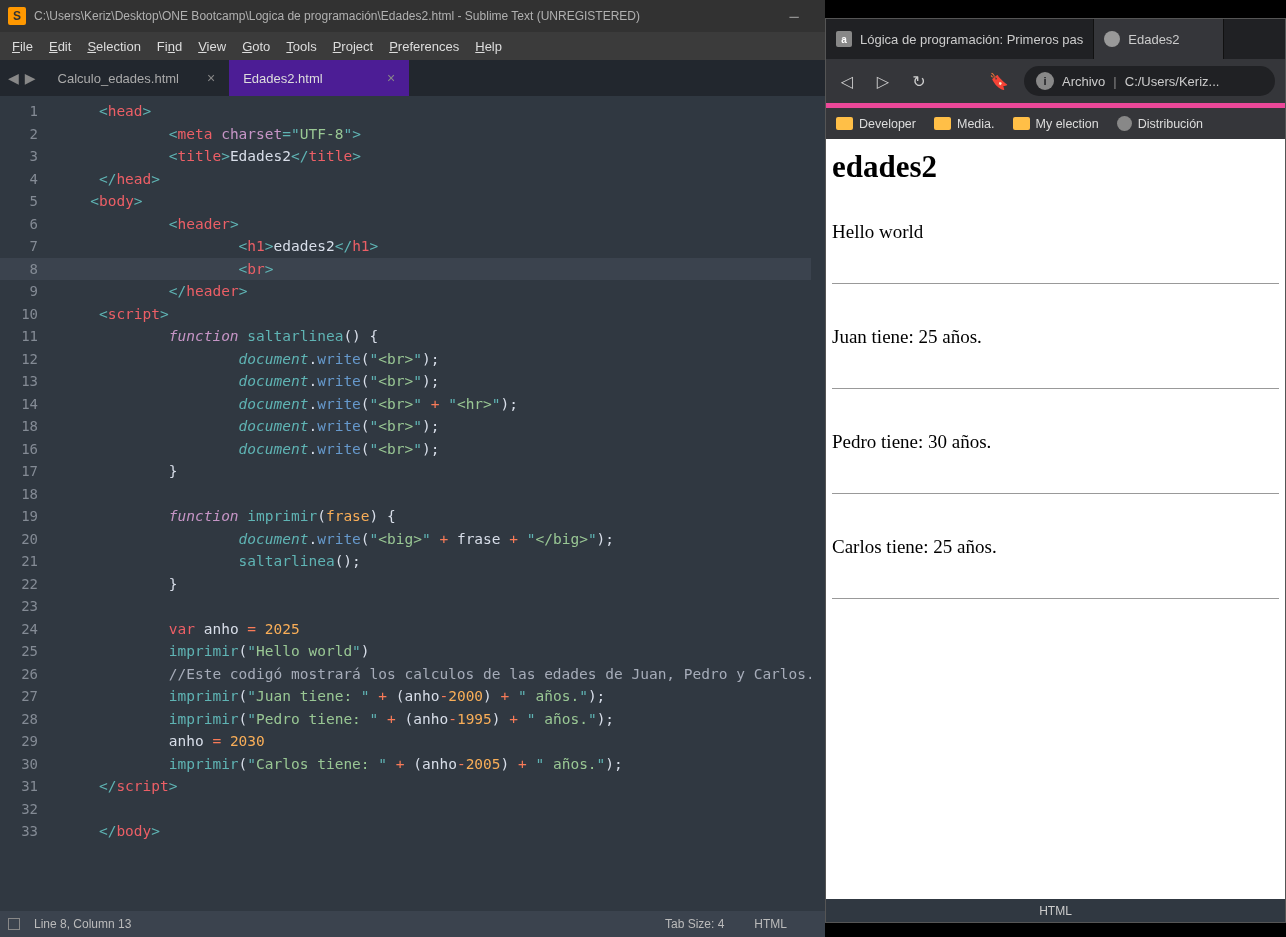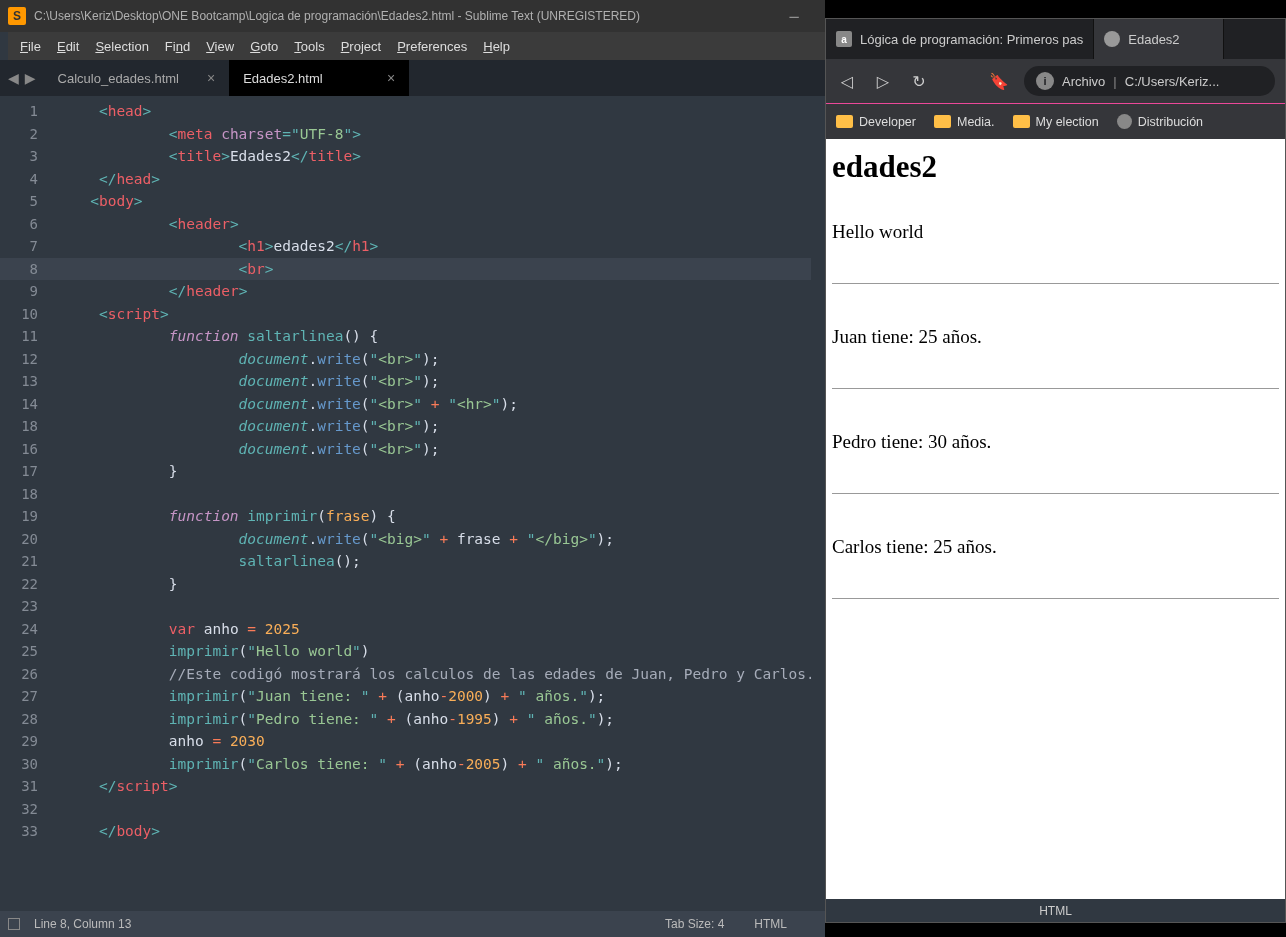--- a/index.html
+++ b/index.html
@@ -5,28 +5,28 @@
 * { margin: 0; padding: 0; box-sizing: border-box; }
 body { font-family: sans-serif; overflow: hidden; width: 1286px; height: 937px; display: flex; background: #000; }
 
 
 .editor { width: 825px; height: 937px; background: #303841; display: flex; flex-direction: column; color: #d8dee9; font-family: "Segoe UI", sans-serif; }
 .titlebar { height: 32px; background: #323232; display: flex; align-items: center; padding: 0 8px; color: #b0b0b0; font-size: 12px; }
 .titlebar .logo { width: 18px; height: 18px; background: #ff9800; margin-right: 8px; display: flex; align-items: center; justify-content: center; color: #333; font-weight: bold; font-size: 12px; border-radius: 2px; }
 .titlebar .title { flex: 1; }
 .titlebar .wbtn { width: 46px; height: 30px; display: flex; align-items: center; justify-content: center; color: #b0b0b0; font-size: 13px; }
 
-.menubar { height: 28px; background: #3b3b3b; display: flex; align-items: center; padding: 0 4px; font-size: 13px; color: #ddd; margin-left: 8px; }
+.menubar { height: 28px; background: #3b3b3b; display: flex; align-items: center; padding: 0 4px; font-size: 13px; color: #ddd; }
 .menubar .menu-item { padding: 4px 8px; cursor: pointer; }
 .menubar .menu-item .u { text-decoration: underline; }
 
 .tabbar { height: 36px; background: #22272e; display: flex; align-items: stretch; }
 .tabbar .navarrows { display: flex; align-items: center; padding: 0 8px; color: #888; font-size: 14px; gap: 6px; }
 .tabbar .tab { display: flex; align-items: center; padding: 0 14px; color: #aaa; font-size: 13px; position: relative; min-width: 180px; justify-content: space-between; gap: 28px; }
-.tabbar .tab.active { background: #000000; color: #ddd; }
+.tabbar .tab.active { background: #4c1d95; color: #ddd; }
 .tabbar .tab .close { color: #888; font-size: 14px; }
 
 .code-area { flex: 1; display: flex; background: #303841; overflow: hidden; position: relative; }
 .gutter { width: 50px; padding-top: 4px; text-align: right; font-family: Consolas, monospace; font-size: 14px; color: #848b95; user-select: none; }
 .gutter .ln { height: 22.5px; line-height: 22.5px; padding-right: 12px; }
 .gutter .ln.hl { background: #3b434e; }
 .code { flex: 1; padding-top: 4px; font-family: Consolas, monospace; font-size: 14.5px; line-height: 22.5px; white-space: pre; overflow: hidden; }
 .code .row { height: 22.5px; padding-left: 14px; }
 .code .row.hl { background: #3b434e; }
 
@@ -59,21 +59,21 @@
 .btab.active { background: #35363a; }
 .btab .ico { width: 16px; height: 16px; background: #888; border-radius: 2px; display: flex; align-items: center; justify-content: center; font-size: 10px; font-weight: bold; color: #fff; }
 .btab .globe { border-radius: 50%; background: #999; }
 
 .addrbar { height: 44px; background: #35363a; display: flex; align-items: center; padding: 0 10px; gap: 14px; color: #ccc; }
 .addrbar .navbtn { width: 22px; height: 22px; display: flex; align-items: center; justify-content: center; font-size: 16px; }
 .addrbar .url-box { flex: 1; background: #202124; border-radius: 20px; height: 30px; display: flex; align-items: center; padding: 0 12px; gap: 8px; color: #ccc; font-size: 13px; }
 .addrbar .url-box .info { width: 18px; height: 18px; border-radius: 50%; background: #888; color: #202124; display: flex; align-items: center; justify-content: center; font-size: 11px; font-weight: bold; }
 .addrbar .url-box .sep { color: #888; }
 
-.bookmarks { height: 36px; background: #35363a; display: flex; align-items: center; padding: 0 10px; gap: 18px; color: #ddd; font-size: 12.5px; border-top: 1px solid #ec4899; }
+.bookmarks { height: 36px; background: #35363a; display: flex; align-items: center; padding: 0 10px; gap: 18px; color: #ddd; font-size: 12.5px; border-top: 5px solid #ec4899; }
 .bookmarks .bk { display: flex; align-items: center; gap: 6px; }
 .bookmarks .folder { width: 17px; height: 13px; background: #ffbf47; border-radius: 2px; }
 .bookmarks .globe2 { width: 15px; height: 15px; border-radius: 50%; background: #888; }
 
 .page { flex: 1; background: #fff; padding: 10px 6px; font-family: "Times New Roman", serif; color: #000; overflow: auto; }
 .page h1 { font-size: 31px; font-weight: bold; margin-bottom: 18px; }
 .page .big { font-size: 19px; }
 .page hr { border: none; border-top: 1px solid #999; margin: 4px 0; }
 .page .spacer { height: 38px; }
 .page br { line-height: 19px; }

